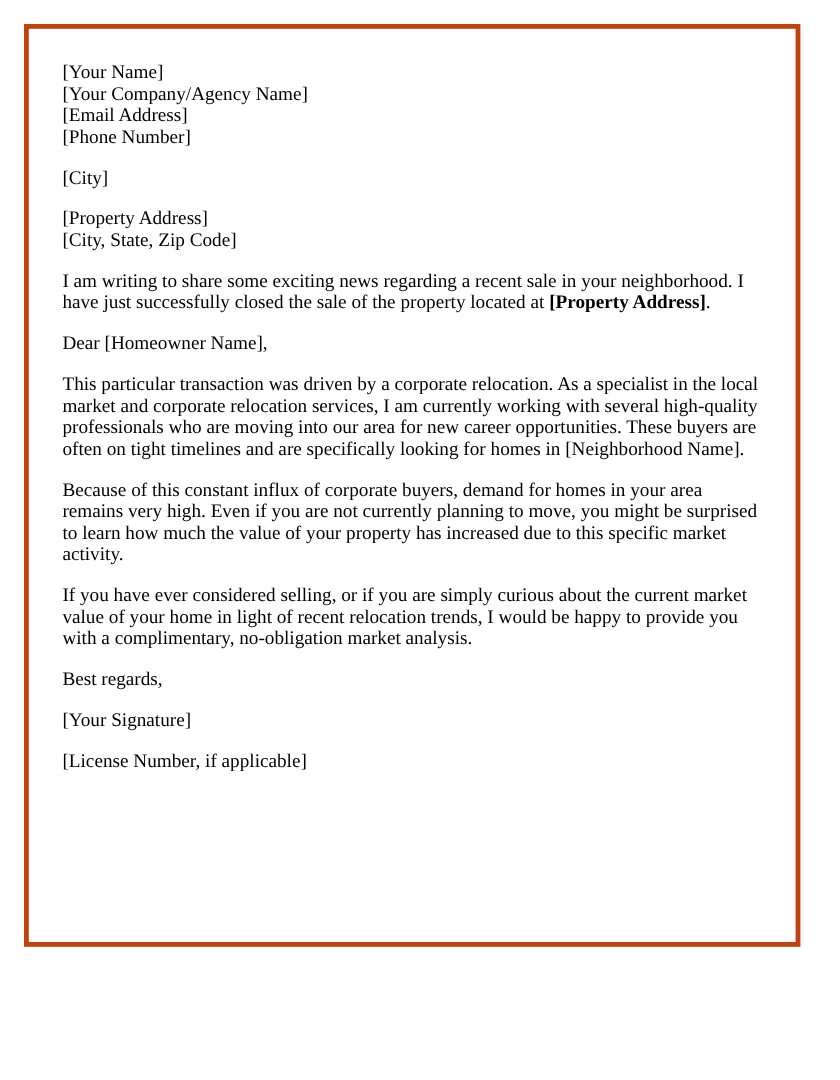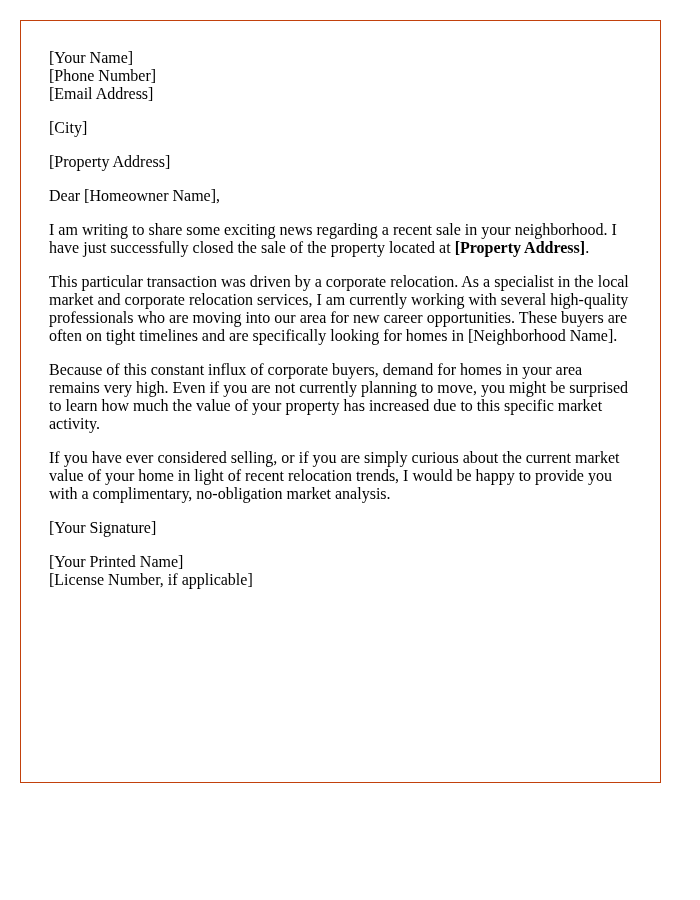--- a/index.html
+++ b/index.html
@@ -13,21 +13,21 @@
       position: relative;
       overflow: hidden;
     }
     .letter {
       position: absolute;
       left: 20px;
       top: 20px;
       width: 583px;
       height: 705px;
       padding: 28px 28px 28px 28px;
-      border: 1px solid #c2410c;
+      border: 4px solid #c2410c;
       font-family: "Liberation Serif", "DejaVu Serif", serif;
       font-size: 16px;
       line-height: 18px;
       color: #000000;
       box-sizing: content-box;
     }
     .block {
       margin: 0 0 16px 0;
     }
     .block .line {
@@ -41,44 +41,46 @@
       font-weight: bold;
     }
   </style>
 </head>
 <body>
 
 <div class="letter">
 
   <div class="block">
     <span class="line">[Your Name]</span>
+    <span class="line">[Your Company/Agency Name]</span>
+    <span class="line">[Email Address]</span>
     <span class="line">[Phone Number]</span>
-    <span class="line">[Email Address]</span>
   </div>
 
   <div class="block">
     <span class="line">[City]</span>
   </div>
 
   <div class="block">
     <span class="line">[Property Address]</span>
+    <span class="line">[City, State, Zip Code]</span>
   </div>
 
+  <p class="para"><span>I am writing to share some exciting news regarding a recent sale in your neighborhood. I have just successfully closed the sale of the property located at </span><span class="bold">[Property Address]</span><span>.</span></p>
+
   <p class="para">Dear [Homeowner Name],</p>
-
-  <p class="para"><span>I am writing to share some exciting news regarding a recent sale in your neighborhood. I have just successfully closed the sale of the property located at </span><span class="bold">[Property Address]</span><span>.</span></p>
 
   <p class="para">This particular transaction was driven by a corporate relocation. As a specialist in the local market and corporate relocation services, I am currently working with several high-quality professionals who are moving into our area for new career opportunities. These buyers are often on tight timelines and are specifically looking for homes in [Neighborhood Name].</p>
 
   <p class="para">Because of this constant influx of corporate buyers, demand for homes in your area remains very high. Even if you are not currently planning to move, you might be surprised to learn how much the value of your property has increased due to this specific market activity.</p>
 
   <p class="para">If you have ever considered selling, or if you are simply curious about the current market value of your home in light of recent relocation trends, I would be happy to provide you with a complimentary, no-obligation market analysis.</p>
 
 
+  <p class="para">Best regards,</p>
 
   <p class="para">[Your Signature]</p>
 
   <div class="block">
-    <span class="line">[Your Printed Name]</span>
     <span class="line">[License Number, if applicable]</span>
   </div>
 
 </div>
 
 </body></html>

